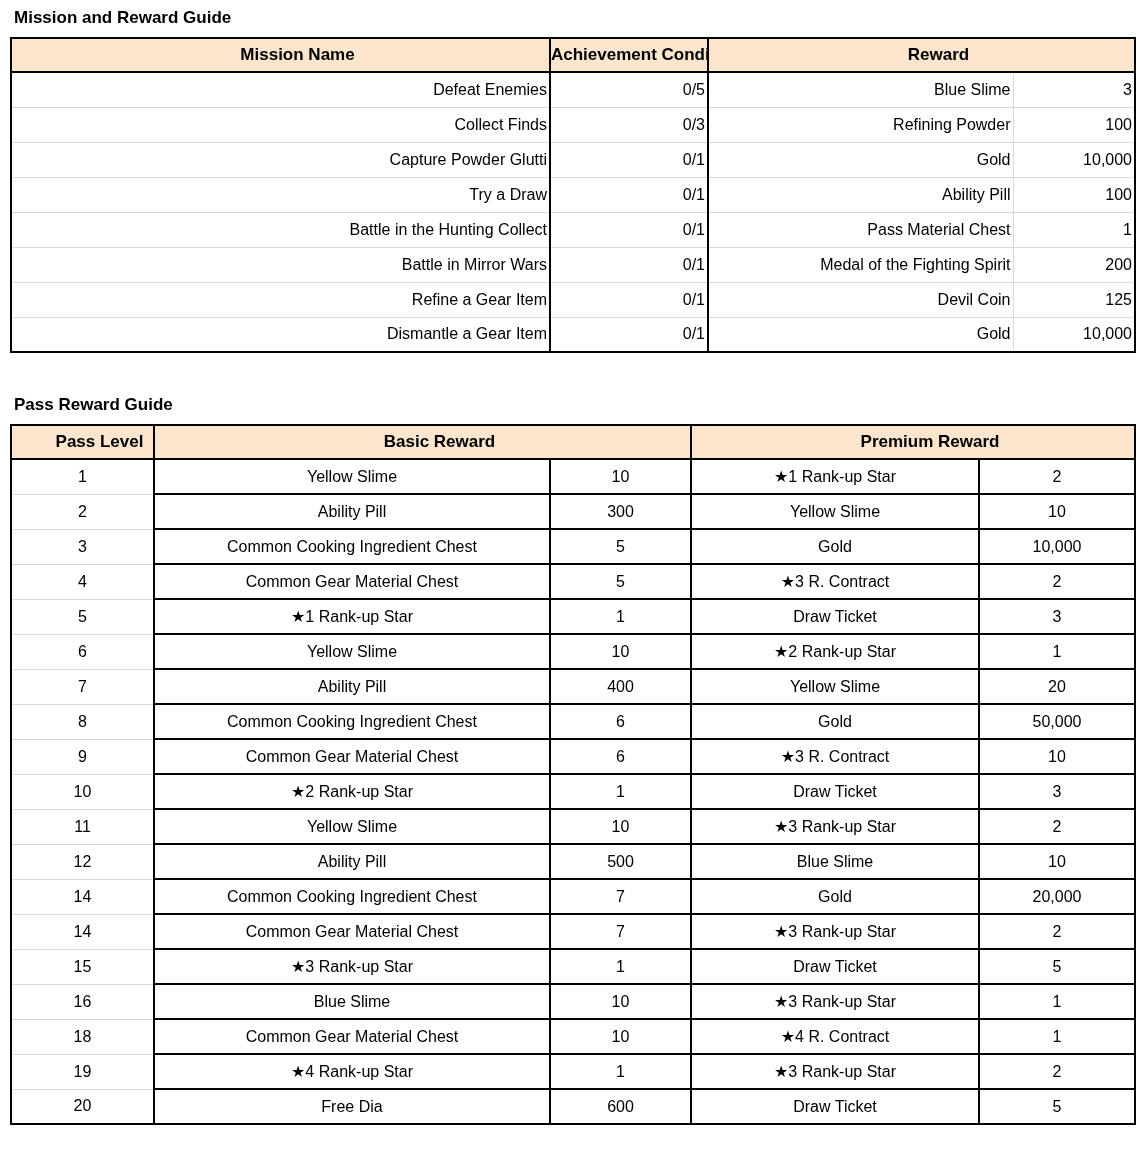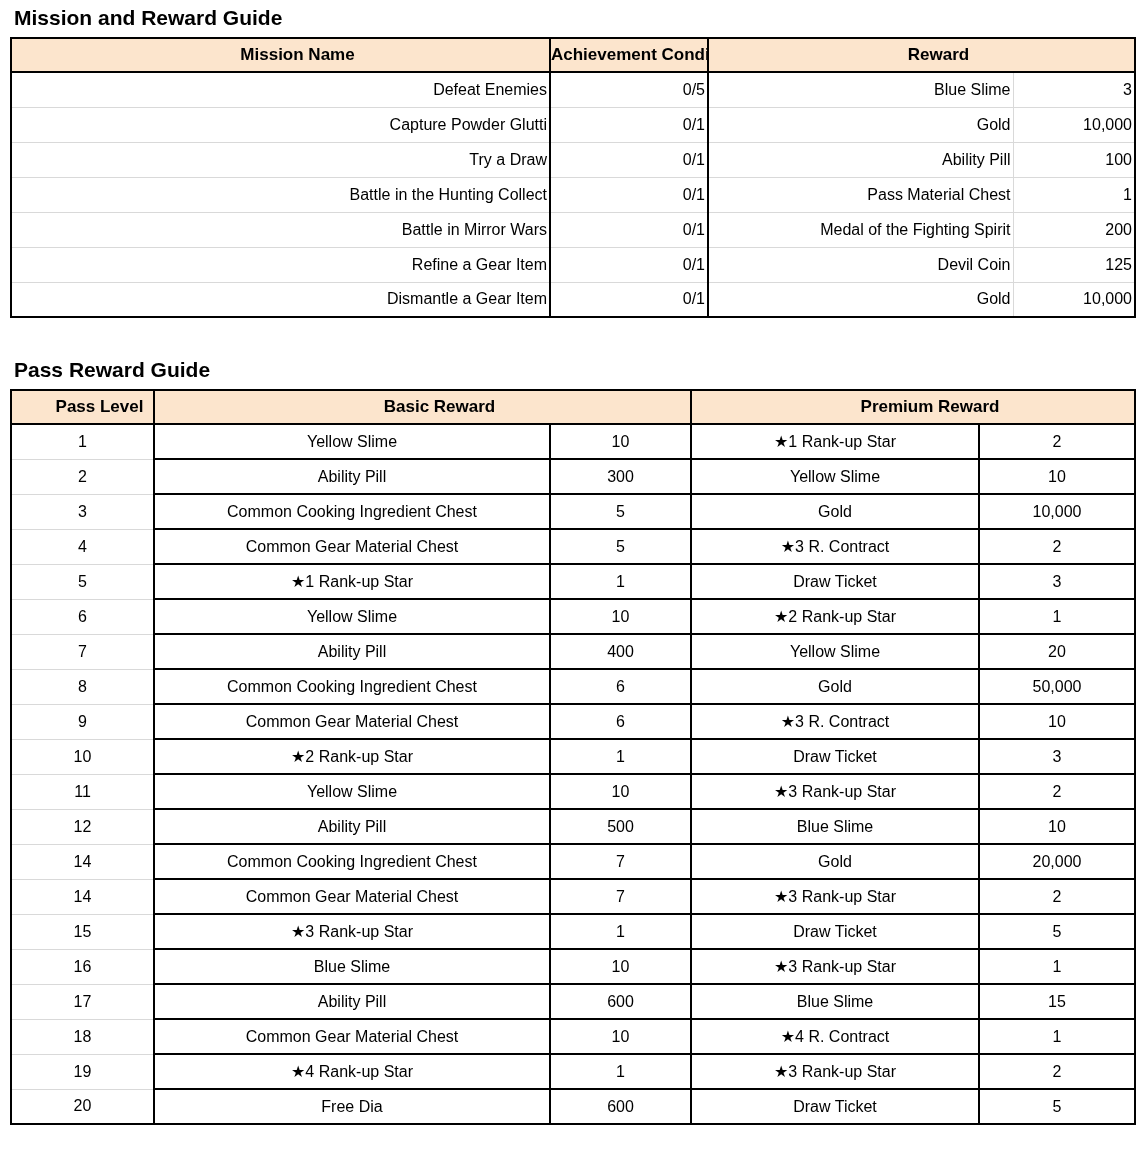--- a/index.html
+++ b/index.html
@@ -11,21 +11,21 @@
     overflow: hidden;
     font-family: "Liberation Sans", "DejaVu Sans", sans-serif;
     color: #000000;
   }
   .wrap {
     padding-top: 8px;
     padding-left: 10px;
     width: 1124px;
   }
   .section-title {
-    font-size: 21px;
+    font-size: 17px;
     font-weight: 700;
     margin: 0 0 0 4px;
     line-height: 20px;
   }
   .title-gap-1 { margin-top: 0; }
   .title-gap-2 { margin-top: 42px; }
   table {
     border-collapse: collapse;
     table-layout: fixed;
     width: 1124px;
@@ -95,20 +95,26 @@
     </thead>
     <tbody>
 
         <tr>
           <td class="c-mission">Defeat Enemies</td>
           <td class="c-cond">0/5</td>
           <td class="c-rname">Blue Slime</td>
           <td class="c-rqty">3</td>
         </tr>
 
+        <tr>
+          <td class="c-mission">Collect Finds</td>
+          <td class="c-cond">0/3</td>
+          <td class="c-rname">Refining Powder</td>
+          <td class="c-rqty">100</td>
+        </tr>
 
         <tr>
           <td class="c-mission">Capture Powder Glutti</td>
           <td class="c-cond">0/1</td>
           <td class="c-rname">Gold</td>
           <td class="c-rqty">10,000</td>
         </tr>
 
         <tr>
           <td class="c-mission">Try a Draw</td>
@@ -287,27 +293,20 @@
         </tr>
 
         <tr>
           <td class="c-level">16</td>
           <td class="c-bname">Blue Slime</td>
           <td class="c-bqty">10</td>
           <td class="c-pname">★3 Rank-up Star</td>
           <td class="c-pqty">1</td>
         </tr>
 
-        <tr>
-          <td class="c-level">17</td>
-          <td class="c-bname">Ability Pill</td>
-          <td class="c-bqty">600</td>
-          <td class="c-pname">Blue Slime</td>
-          <td class="c-pqty">15</td>
-        </tr>
 
         <tr>
           <td class="c-level">18</td>
           <td class="c-bname">Common Gear Material Chest</td>
           <td class="c-bqty">10</td>
           <td class="c-pname">★4 R. Contract</td>
           <td class="c-pqty">1</td>
         </tr>
 
         <tr>

